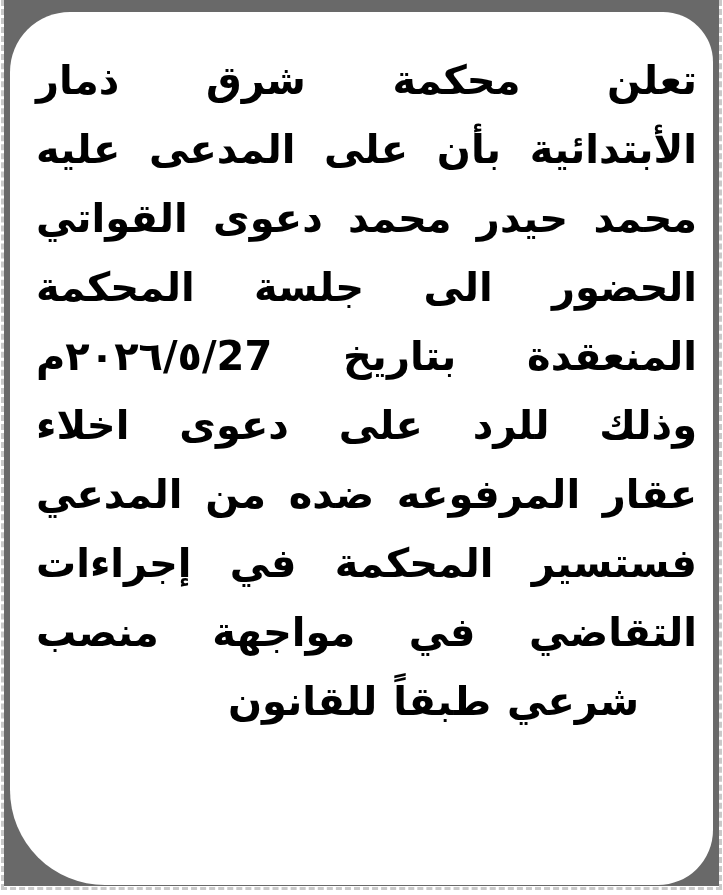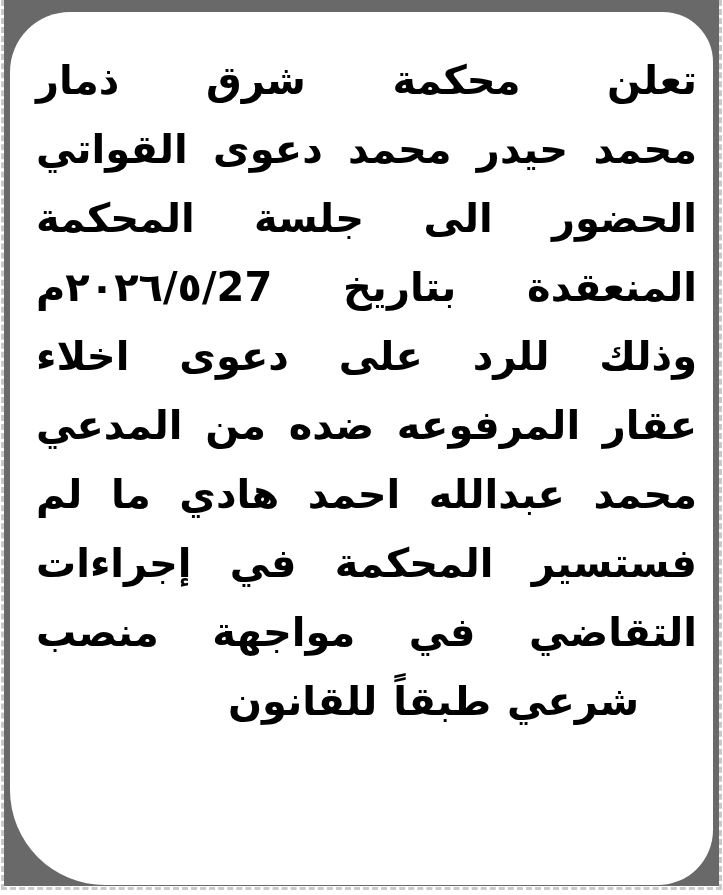--- a/index.html
+++ b/index.html
@@ -73,24 +73,24 @@
 </style>
 </head>
 <body>
 
 <div class="screen">
   <div class="ad-bg"></div>
   <div class="clip-frame"></div>
   <div class="card">
     <div class="notice-text" lang="ar" dir="rtl">
       <div class="line">تعلن محكمة شرق ذمار</div>
+      <div class="line">الأبتدائية بأن على المدعى عليه</div>
       <div class="line">محمد حيدر محمد دعوى القواتي</div>
       <div class="line">الحضور الى جلسة المحكمة</div>
       <div class="line">المنعقدة بتاريخ ٢٠٢٦/٥/27م</div>
       <div class="line">وذلك للرد على دعوى اخلاء</div>
       <div class="line">عقار المرفوعه ضده من المدعي</div>
-      <div class="line">محمد عبدالله احمد هادي ما لم</div>
       <div class="line">فستسير المحكمة في إجراءات</div>
       <div class="line">التقاضي في مواجهة منصب</div>
       <div class="line last">شرعي طبقاً للقانون</div>
     </div>
   </div>
 </div>
 
 </body></html>

